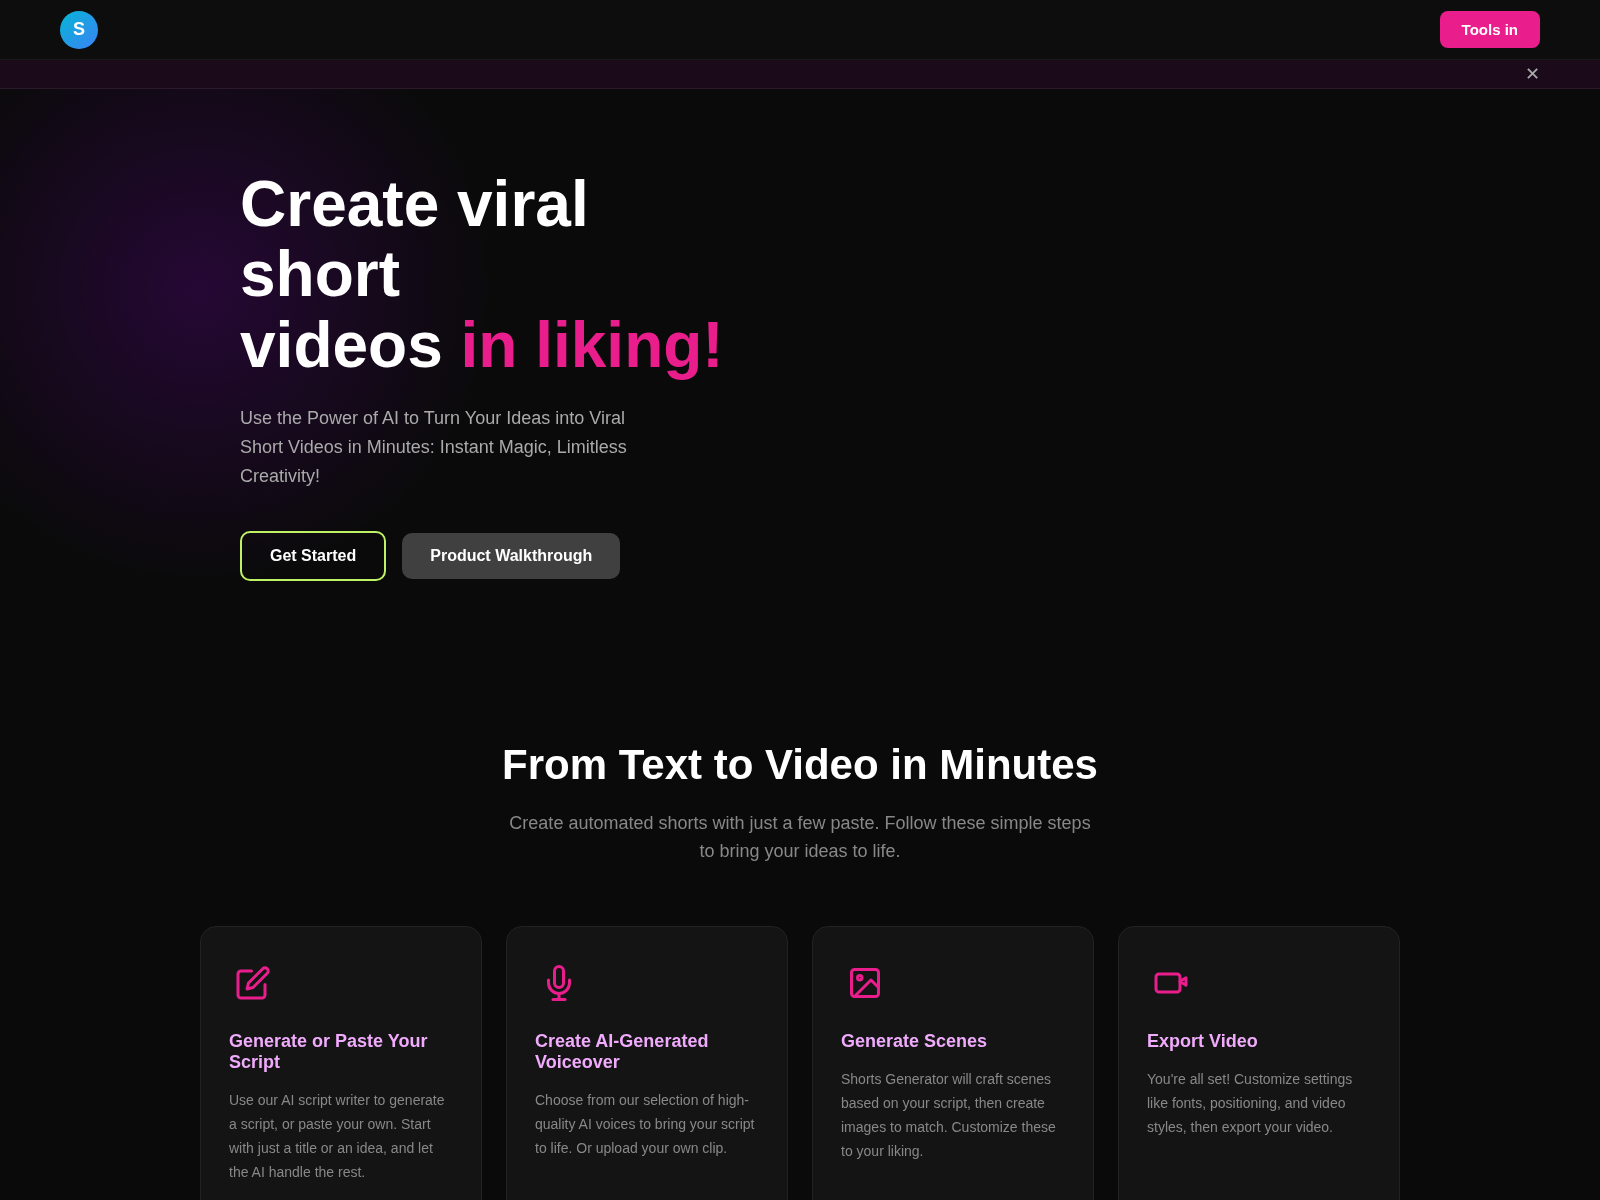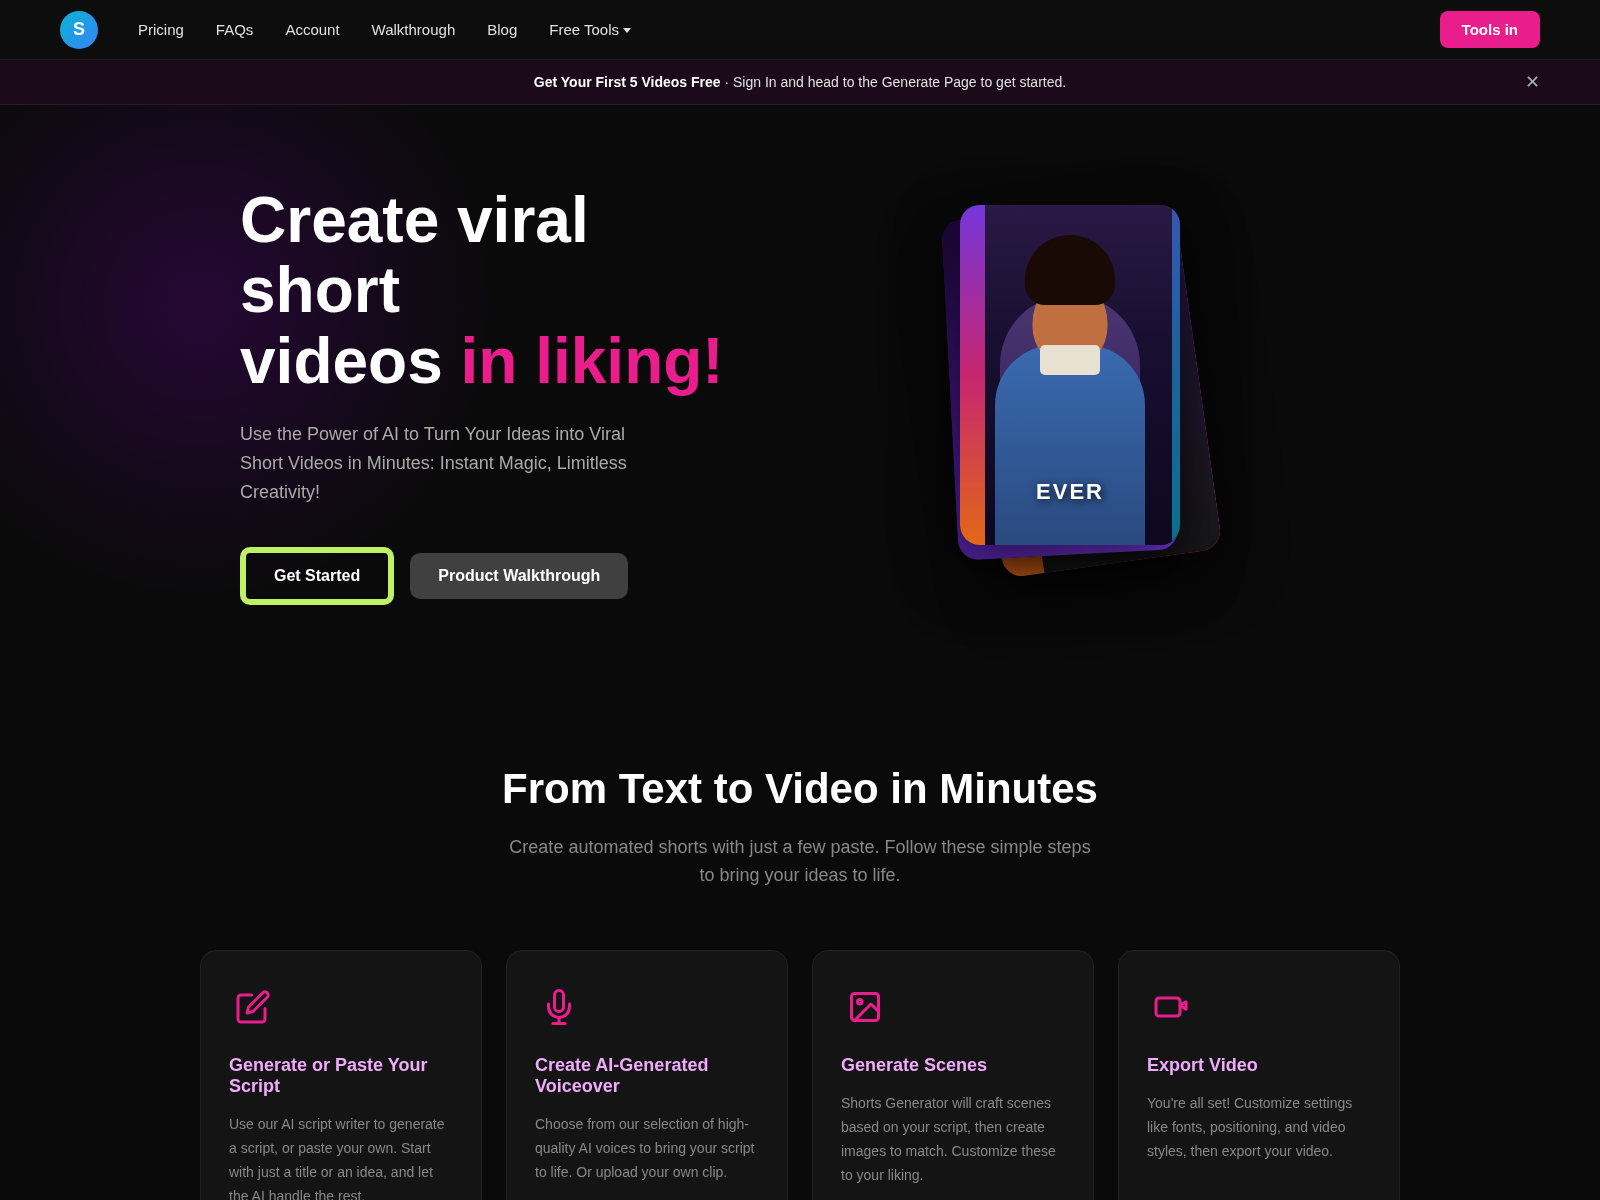--- a/index.html
+++ b/index.html
@@ -152,21 +152,21 @@
       margin-bottom: 40px;
       max-width: 420px;
     }
     .hero-buttons {
       display: flex;
       gap: 16px;
       align-items: center;
     }
     .btn-get-started {
       background: transparent;
-      border: 6px solid #bef264;
+      border: 2px solid #bef264;
       color: #fff;
       padding: 14px 28px;
       border-radius: 10px;
       font-size: 16px;
       font-weight: 600;
       cursor: pointer;
     }
     .btn-walkthrough {
       background: #404040;
       border: none;
@@ -321,105 +321,42 @@
       line-height: 1.7;
     }
   </style>
 </head>
 <body>
 
 <nav>
   <div class="nav-logo">
     <span>S</span>
   </div>
-  <div class="nav-links">
-    <a class="nav-link" href="#">
-      <span>Pricing</span>
-    </a>
-    <a class="nav-link" href="#">
-      <span>FAQs</span>
-    </a>
-    <a class="nav-link" href="#">
-      <span>Account</span>
-    </a>
-    <a class="nav-link" href="#">
-      <span>Walkthrough</span>
-    </a>
-    <a class="nav-link" href="#">
-      <span>Blog</span>
-    </a>
-    <div class="nav-free-tools">
-      <span>Free Tools</span>
-      <span class="chevron-down"></span>
-    </div>
-  </div>
   <div class="nav-right">
     <button class="sign-in-btn">Tools in</button>
   </div>
 </nav>
 
 <div class="banner">
-  <span class="banner-text">
-    <strong>Get Your First 5 Videos Free</strong><span> · Sign In and head to the Generate Page to get started.</span>
-  </span>
   <button class="banner-close">✕</button>
 </div>
 
 <section class="hero">
   <div class="hero-content">
     <h1 class="hero-title">
       <span>Create viral short</span><br>
       <span>videos </span><span class="hero-title-highlight">in liking!</span>
     </h1>
     <p class="hero-subtitle">Use the Power of AI to Turn Your Ideas into Viral Short Videos in Minutes: Instant Magic, Limitless Creativity!</p>
     <div class="hero-buttons">
       <button class="btn-get-started">Get Started</button>
       <button class="btn-walkthrough">Product Walkthrough</button>
     </div>
   </div>
 
-  <div class="hero-visual">
-    <div class="video-card-container">
-
-      <div class="video-card video-card-back">
-        <div class="video-card-inner">
-          <div class="video-side-bar"></div>
-        </div>
-      </div>
-
-      <div class="video-card video-card-back-2">
-        <div class="video-card-inner">
-          <div style="position:absolute;inset:0;background:linear-gradient(135deg,#1a0535,#4c1d95,#7c3aed);"></div>
-        </div>
-      </div>
-
-      <div class="video-card video-card-front">
-        <div class="video-card-inner">
-          <div class="person-bg"></div>
-
-          <div style="position:absolute;bottom:0;left:0;right:0;top:0;background:linear-gradient(180deg,#2a1845 0%,#180f30 40%,#0d0820 100%);"></div>
-
-          <div style="position:absolute;bottom:0;left:50%;transform:translateX(-50%);width:140px;height:250px;background:linear-gradient(180deg,#4a3570,#2a1a50);border-radius:70px 70px 0 0;z-index:1;"></div>
-
-          <div style="position:absolute;bottom:0;left:50%;transform:translateX(-50%);width:150px;height:200px;background:linear-gradient(180deg,#3a6ab0,#2a4a80);border-radius:60px 60px 0 0;z-index:2;"></div>
-
-          <div style="position:absolute;bottom:180px;left:50%;transform:translateX(-50%);width:75px;height:85px;background:#c07040;border-radius:50% 50% 45% 45%;z-index:3;"></div>
-
-          <div style="position:absolute;bottom:240px;left:50%;transform:translateX(-50%);width:90px;height:70px;background:#1a0a05;border-radius:45px 45px 20px 20px;z-index:4;"></div>
-
-          <div style="position:absolute;bottom:170px;left:50%;transform:translateX(-50%);width:60px;height:30px;background:#e8e0d0;border-radius:5px;z-index:3;"></div>
-
-          <div style="position:absolute;top:0;left:0;width:25px;height:100%;background:linear-gradient(180deg,#7c3aed,#db2777,#f97316);z-index:5;opacity:0.9;"></div>
-          <div style="position:absolute;top:0;right:0;width:8px;height:100%;background:linear-gradient(180deg,#3b82f6,#06b6d4);z-index:5;opacity:0.6;"></div>
-
-          <div class="video-text-overlay" style="z-index:6;">EVER</div>
-        </div>
-      </div>
-    </div>
-  </div>
 </section>
 
 <section class="features-section">
   <h2 class="features-title">From Text to Video in Minutes</h2>
   <p class="features-subtitle">Create automated shorts with just a few paste. Follow these simple steps to bring your ideas to life.</p>
 
   <div class="features-grid">
 
     <div class="feature-card">
       <div class="feature-icon">

